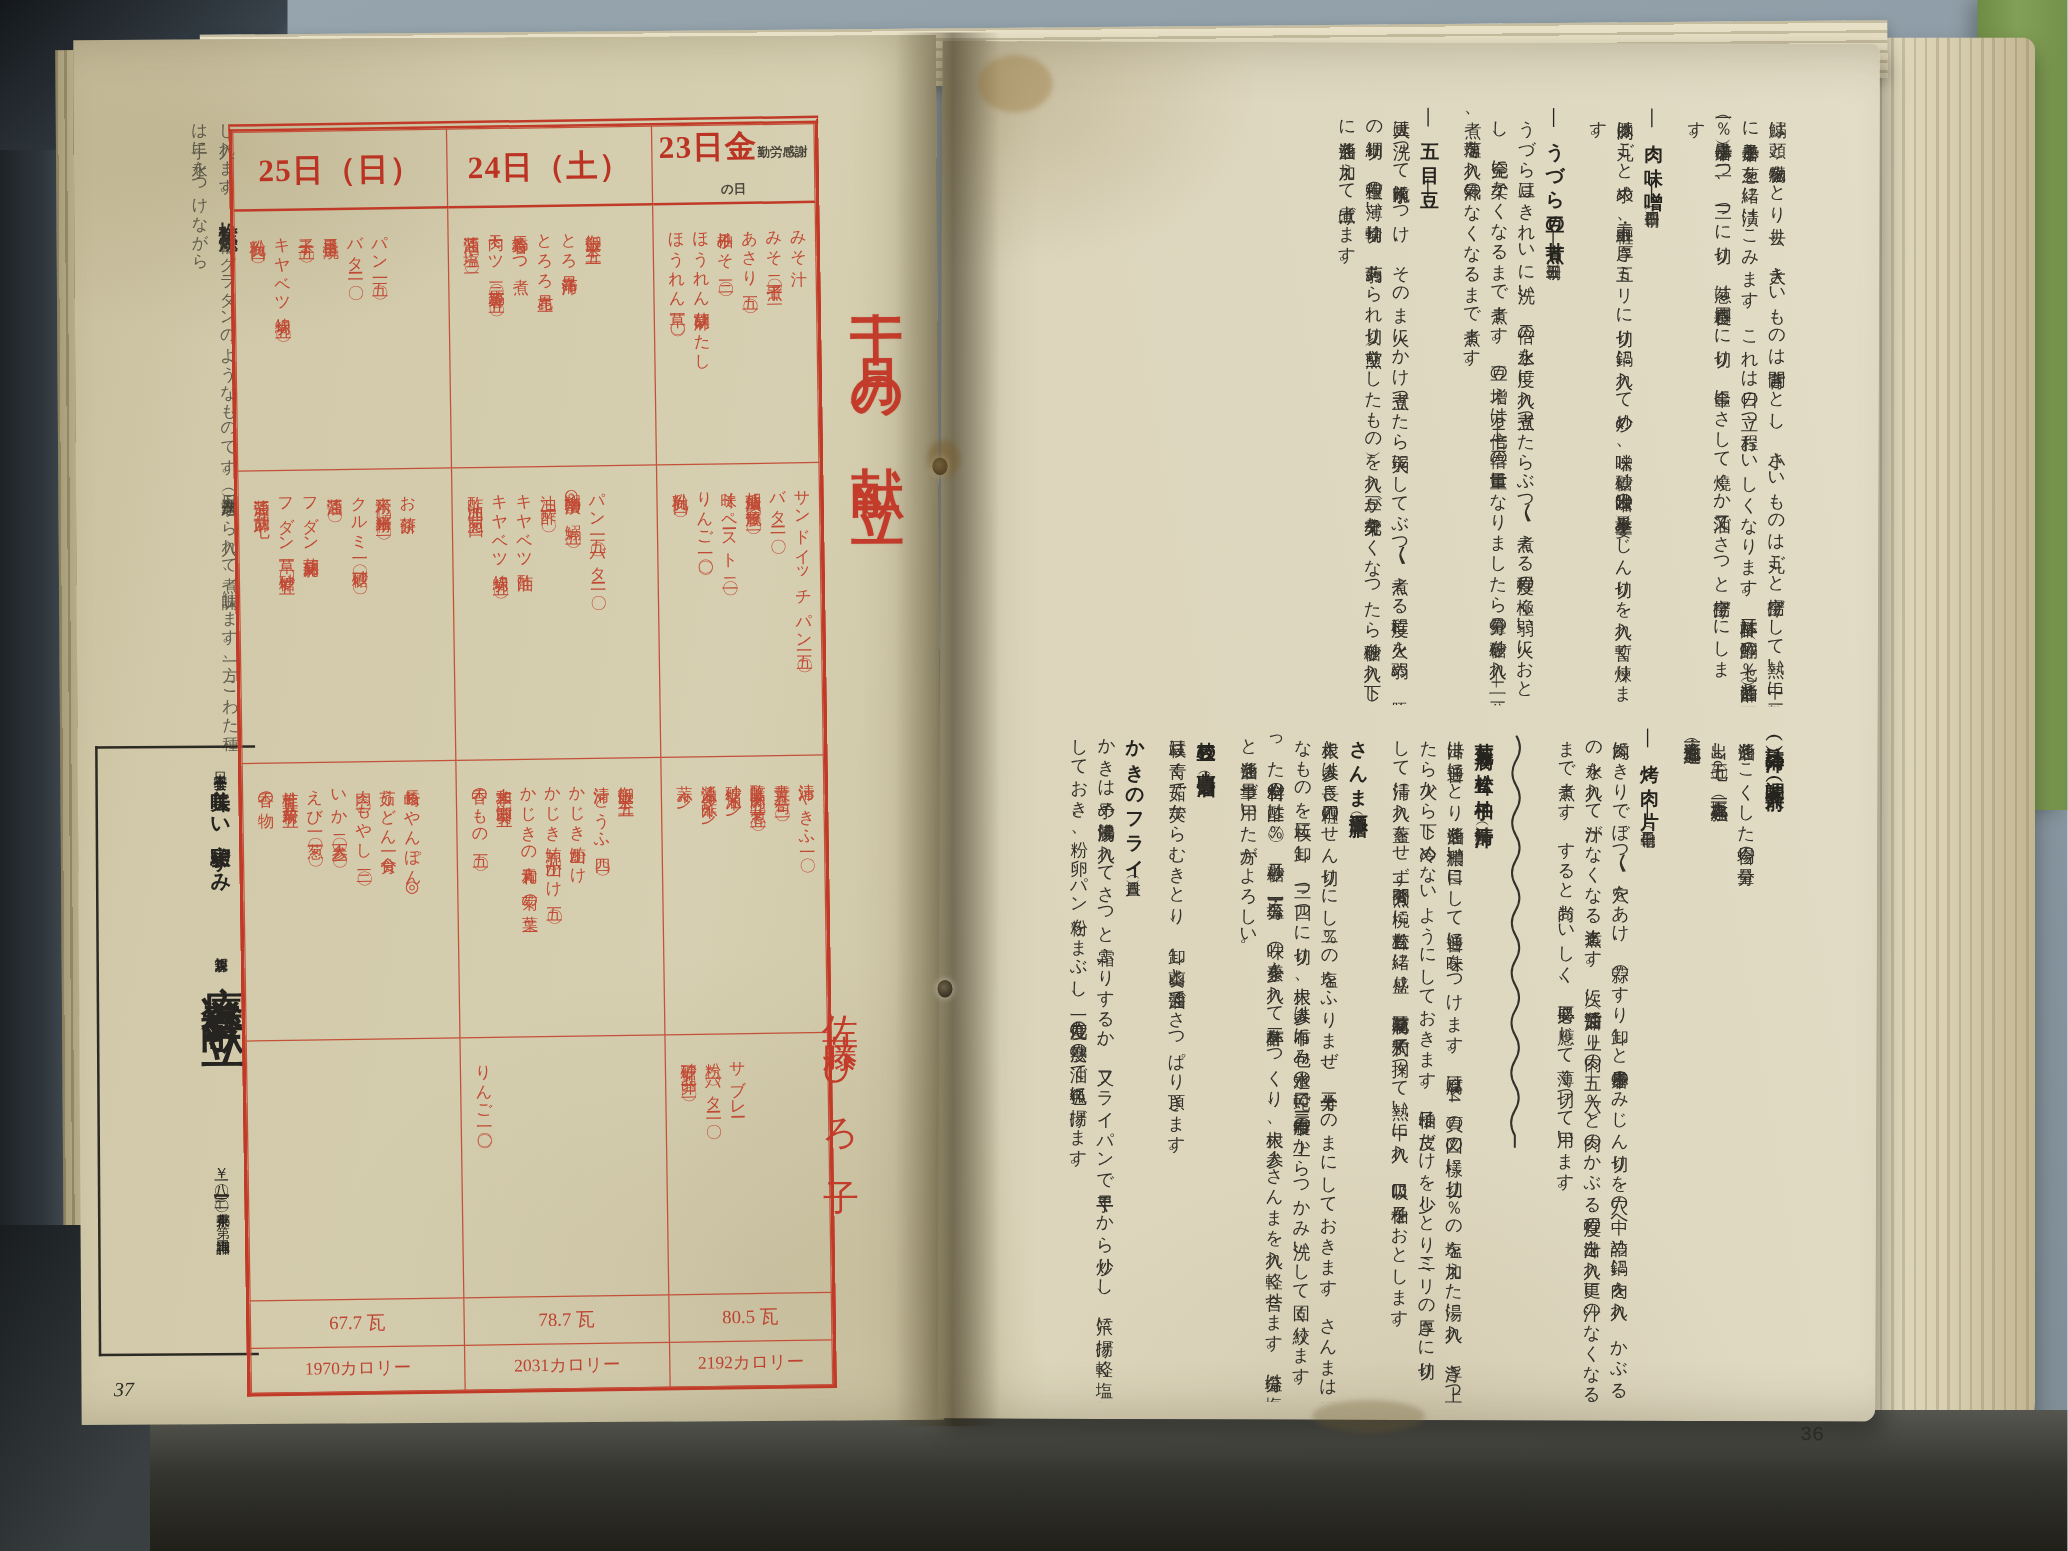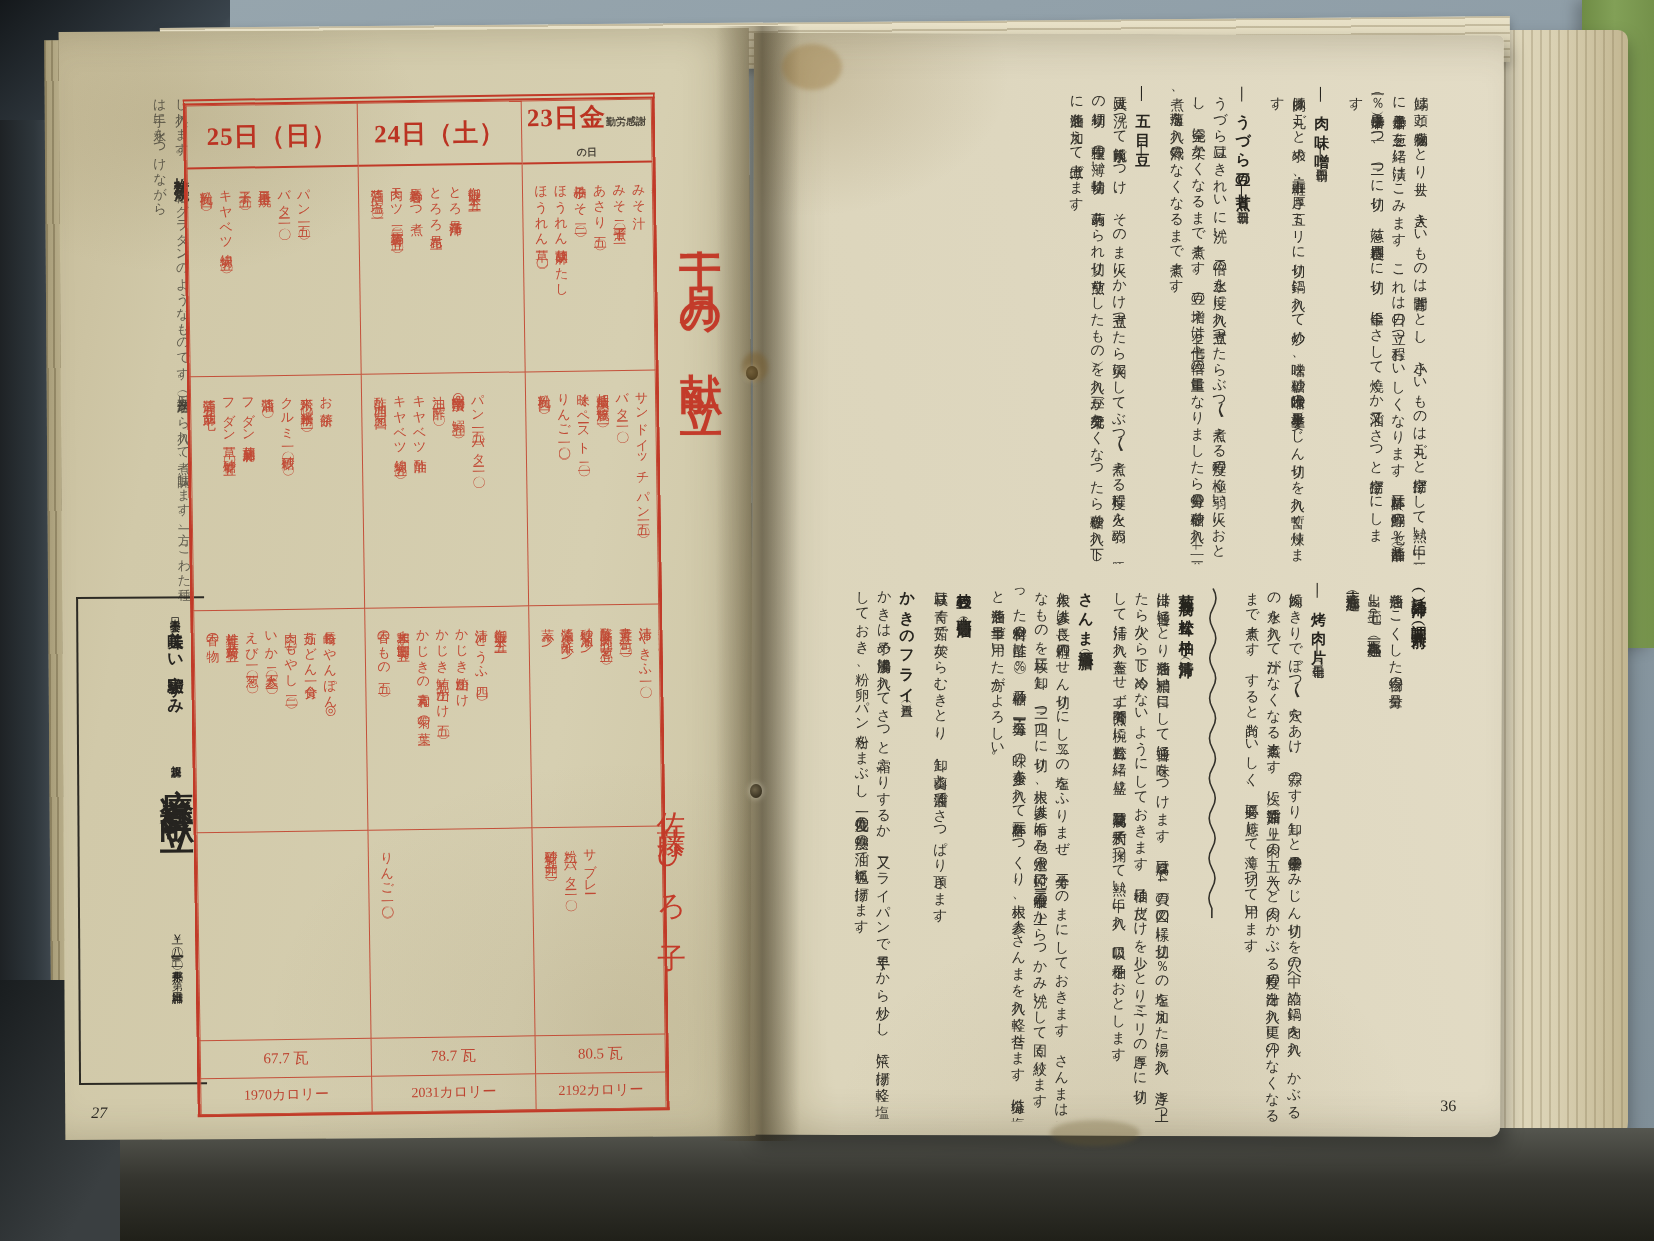--- a/index.html
+++ b/index.html
@@ -115,21 +115,21 @@
     font-size:29px;color:#c33b2a;letter-spacing:17px;}
   
   .band{position:absolute;color:var(--ink);font-size:14px;line-height:1.55;
     letter-spacing:.5px;overflow:hidden;}
   .band1{left:46px;top:52px;width:632px;height:478px;}
   .band2{left:46px;top:548px;width:632px;height:540px;}
   .sec{margin-left:12px;}
   .sec-h{font-weight:bold;font-size:15px;letter-spacing:2px;color:#26241e;}
   .dnote{font-weight:normal;font-size:12px;letter-spacing:0;color:#33312a;}
   .wavy{width:16px;height:330px;margin:6px 8px 0 8px;}
-  .rp-pageno{left:690px;top:1062px;font-style:normal;}
+  .rp-pageno{left:690px;top:1104px;font-style:normal;font-family:Liberation Mono, monospace;}
   .foxing1{left:782px;top:44px;width:60px;height:46px;background:rgba(150,112,48,.35);}
   .foxing2{left:742px;top:352px;width:26px;height:30px;background:rgba(120,90,40,.45);}
   .foxing3{left:1050px;top:1120px;width:90px;height:26px;background:rgba(110,92,50,.30);}
 </style>
 </head>
 <body>
 
 <div class="abs bg-left-dark"></div>
 <div class="abs bg-top-left"></div>
 <div class="abs green-cover"></div>
@@ -151,21 +151,21 @@
 
   <div class="abs v ad-box">
     <span class="col ad-pub">日本栄養士会</span>
     <span class="col ad-tag">美味しい実驗ずみ</span>
     <span class="col ad-auth">森川規矩著</span>
     <span class="col ad-title">療養献立</span>
     <span class="col ad-price">￥一八〇　〒二〇</span>
     <span class="col ad-addr">東京都千　第一　電話神田</span>
   </div>
 
-  <div class="abs pageno" style="left:26px;top:1072px;">27</div>
+  <div class="abs pageno" style="left:26px;top:1072px;">37</div>
 
   <div class="abs menu-table">
     <table>
       <tbody>
           <tr>
         <th style="width:171px"><span>25日（日）</span></th>
         <th style="width:164px"><span>24日（土）</span></th>
         <th><span>23日金</span><span class="note">勤労感謝の日</span></th>
       </tr>
       <tr class="row-b">

